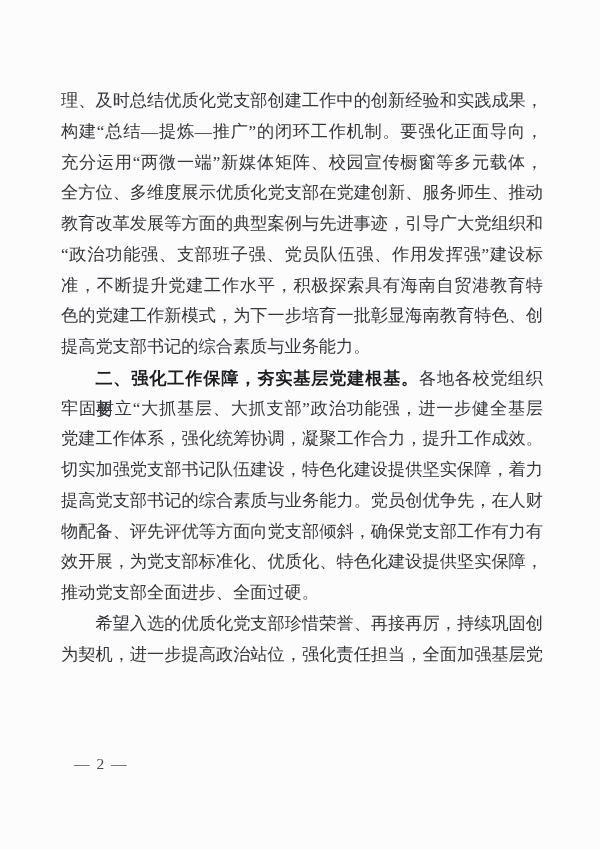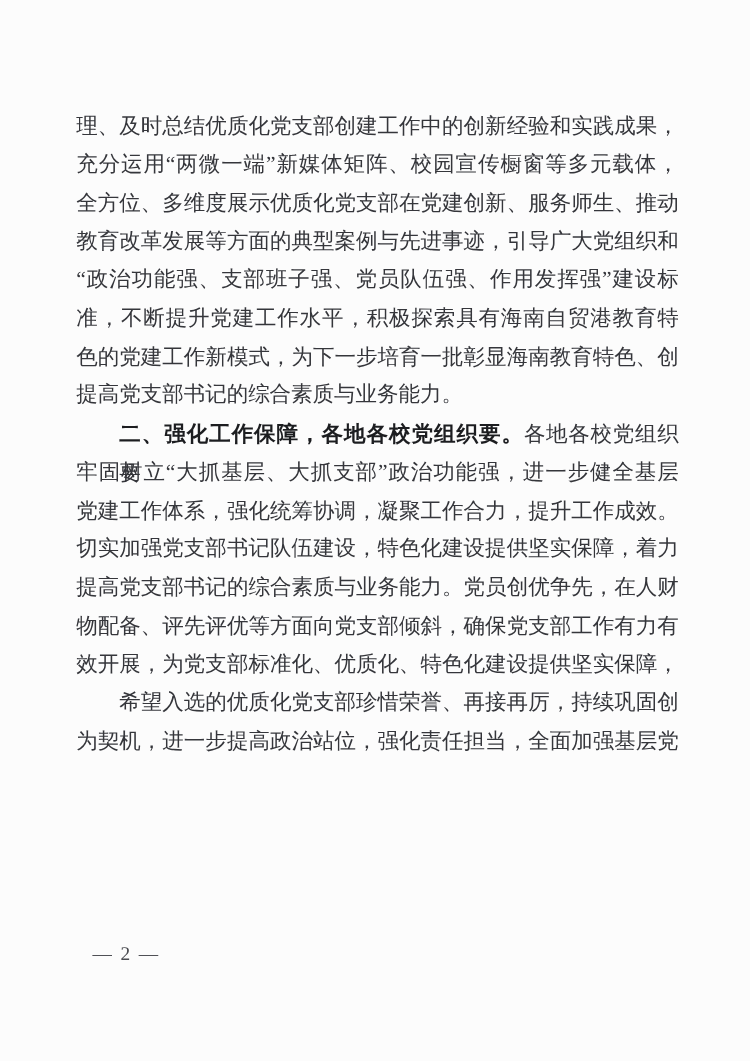--- a/index.html
+++ b/index.html
@@ -55,37 +55,39 @@
   }
 </style>
 </head>
 <body>
 
 <div class="page">
 
   <div class="text-block">
 
     <div class="line">理、及时总结优质化党支部创建工作中的创新经验和实践成果，</div>
+    <div class="line">构建“总结—提炼—推广”的闭环工作机制。要强化正面导向，</div>
     <div class="line">充分运用“两微一端”新媒体矩阵、校园宣传橱窗等多元载体，</div>
     <div class="line">全方位、多维度展示优质化党支部在党建创新、服务师生、推动</div>
     <div class="line">教育改革发展等方面的典型案例与先进事迹，引导广大党组织和</div>
     <div class="line">“政治功能强、支部班子强、党员队伍强、作用发挥强”建设标</div>
     <div class="line">准，不断提升党建工作水平，积极探索具有海南自贸港教育特</div>
     <div class="line">色的党建工作新模式，为下一步培育一批彰显海南教育特色、创</div>
     <div class="line para-end">提高党支部书记的综合素质与业务能力。</div>
 
     <div class="line indent">
-      <span class="bold">二、强化工作保障，各地各校党组织要。</span><span>各地各校党组织要</span>
+      <span class="bold">二、强化工作保障，夯实基层党建根基。</span><span>各地各校党组织要</span>
     </div>
     <div class="line">牢固树立“大抓基层、大抓支部”政治功能强，进一步健全基层</div>
     <div class="line">党建工作体系，强化统筹协调，凝聚工作合力，提升工作成效。</div>
     <div class="line">切实加强党支部书记队伍建设，特色化建设提供坚实保障，着力</div>
     <div class="line">提高党支部书记的综合素质与业务能力。党员创优争先，在人财</div>
     <div class="line">物配备、评先评优等方面向党支部倾斜，确保党支部工作有力有</div>
     <div class="line">效开展，为党支部标准化、优质化、特色化建设提供坚实保障，</div>
+    <div class="line para-end">推动党支部全面进步、全面过硬。</div>
 
     <div class="line indent">希望入选的优质化党支部珍惜荣誉、再接再厉，持续巩固创</div>
     <div class="line">为契机，进一步提高政治站位，强化责任担当，全面加强基层党</div>
   </div>
 
   <div class="page-number">— 2 —</div>
 
 </div>
 
 </body></html>

